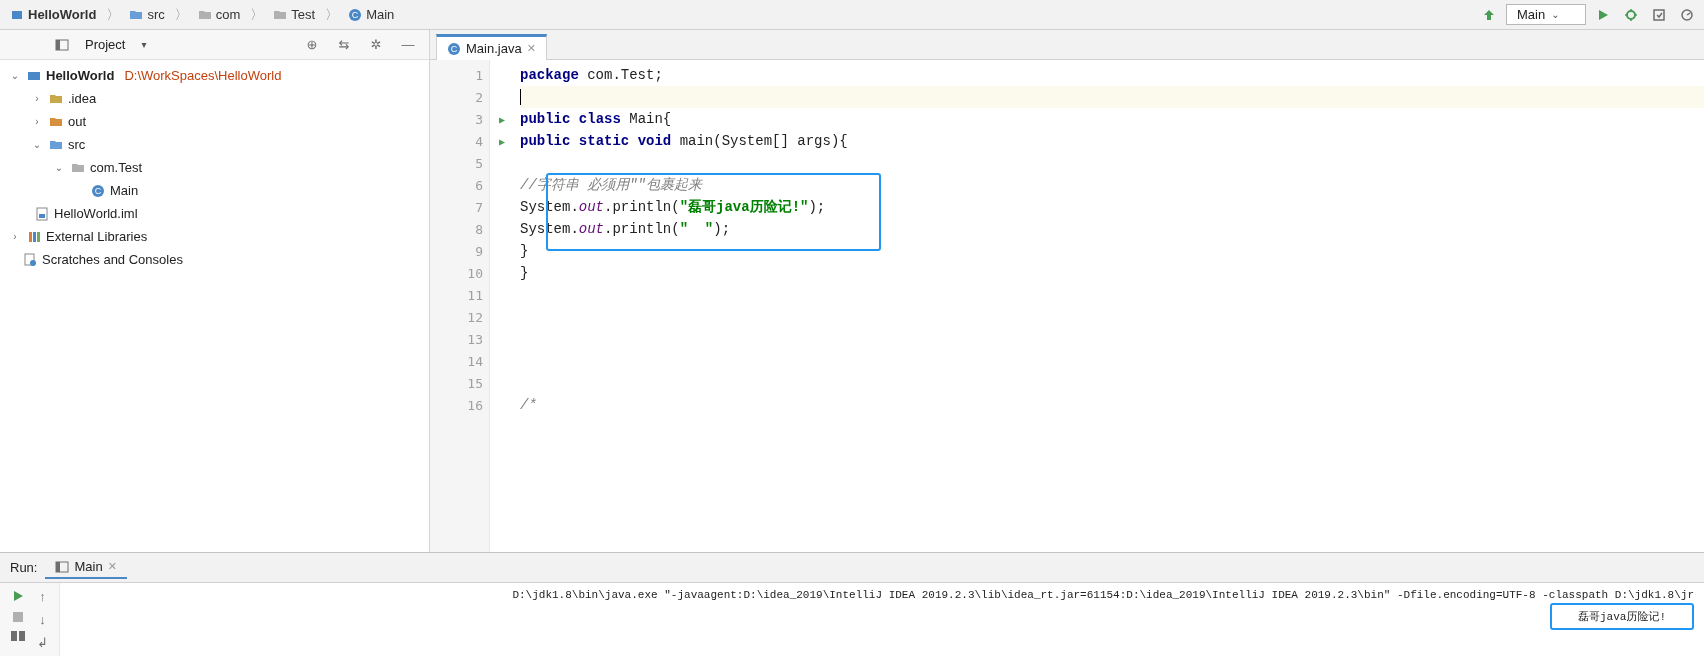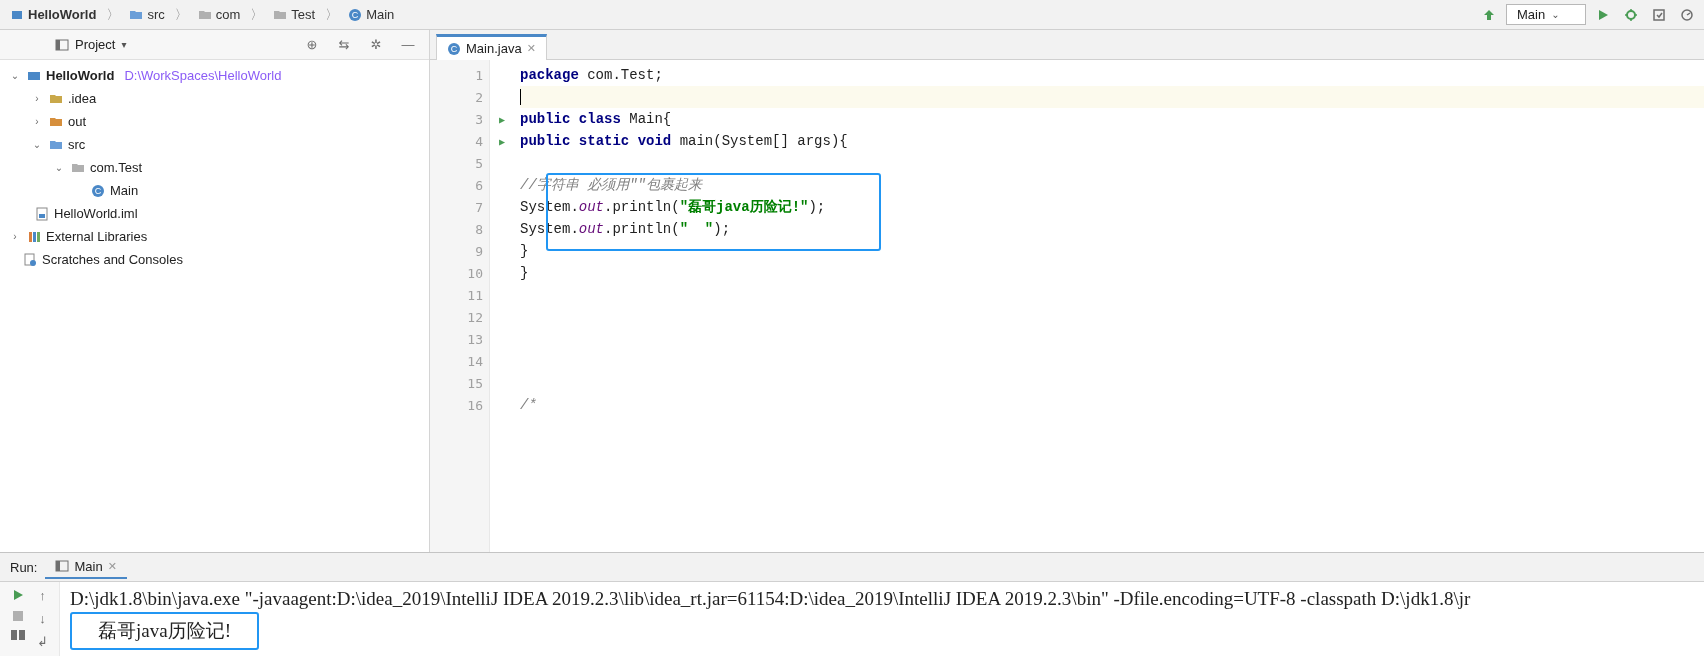--- a/index.html
+++ b/index.html
@@ -57,34 +57,34 @@
   background: #fff;
 }
 .project-header {
   height: 30px;
   display: flex;
   align-items: center;
   padding: 0 10px;
   border-bottom: 1px solid #e0e0e0;
   background: #f7f7f7;
 }
-.project-header-left { display: flex; align-items: center; gap: 6px; flex: 1; padding-left: 45px; }
+.project-header-left { display: flex; align-items: center; gap: 16px; flex: 1; padding-left: 45px; }
 .project-header-right { display: flex; align-items: center; gap: 10px; }
 .dropdown-arrow { font-size: 10px; color: #555; }
 .tree { padding: 4px 0; overflow: auto; flex: 1; }
 .tree-row {
   display: flex;
   align-items: center;
   height: 23px;
   padding-left: 8px;
   gap: 4px;
 }
 .tree-arrow { width: 14px; display: inline-flex; justify-content: center; color: #6e6e6e; font-size: 10px; }
 .tree-icon { width: 16px; display: inline-flex; align-items: center; justify-content: center; }
-.muted { color: #8b5cf6; }
+.muted { color: #c2410c; }
 .bold { font-weight: bold; }
 
 .editor-area { flex: 1; display: flex; flex-direction: column; min-width: 0; }
 .editor-tabs {
   height: 30px;
   display: flex;
   align-items: flex-end;
   border-bottom: 1px solid #d0d0d0;
   background: #f2f2f2;
   padding-left: 6px;
@@ -172,24 +172,25 @@
   flex-direction: column;
   align-items: center;
   padding-top: 6px;
   gap: 8px;
   border-right: 1px solid #e8e8e8;
   background: #f7f7f7;
 }
 .run-gutter .col { display: flex; flex-direction: column; gap: 8px; align-items: center; }
 .run-output {
   flex: 1;
-  font-family: Liberation Serif, serif;
-  font-size: 19px;
+  font-family: Liberation Mono, monospace;
+  font-size: 11px;
   padding: 6px 10px;
   position: relative;
+  text-align: right;
 }
 .output-line { white-space: nowrap; }
 .output-box {
   border: 2px solid #2196f3;
   border-radius: 3px;
   display: inline-block;
   padding: 4px 26px;
   margin-top: 2px;
 }
 .folder-blue { color: #6a9ed8; }

